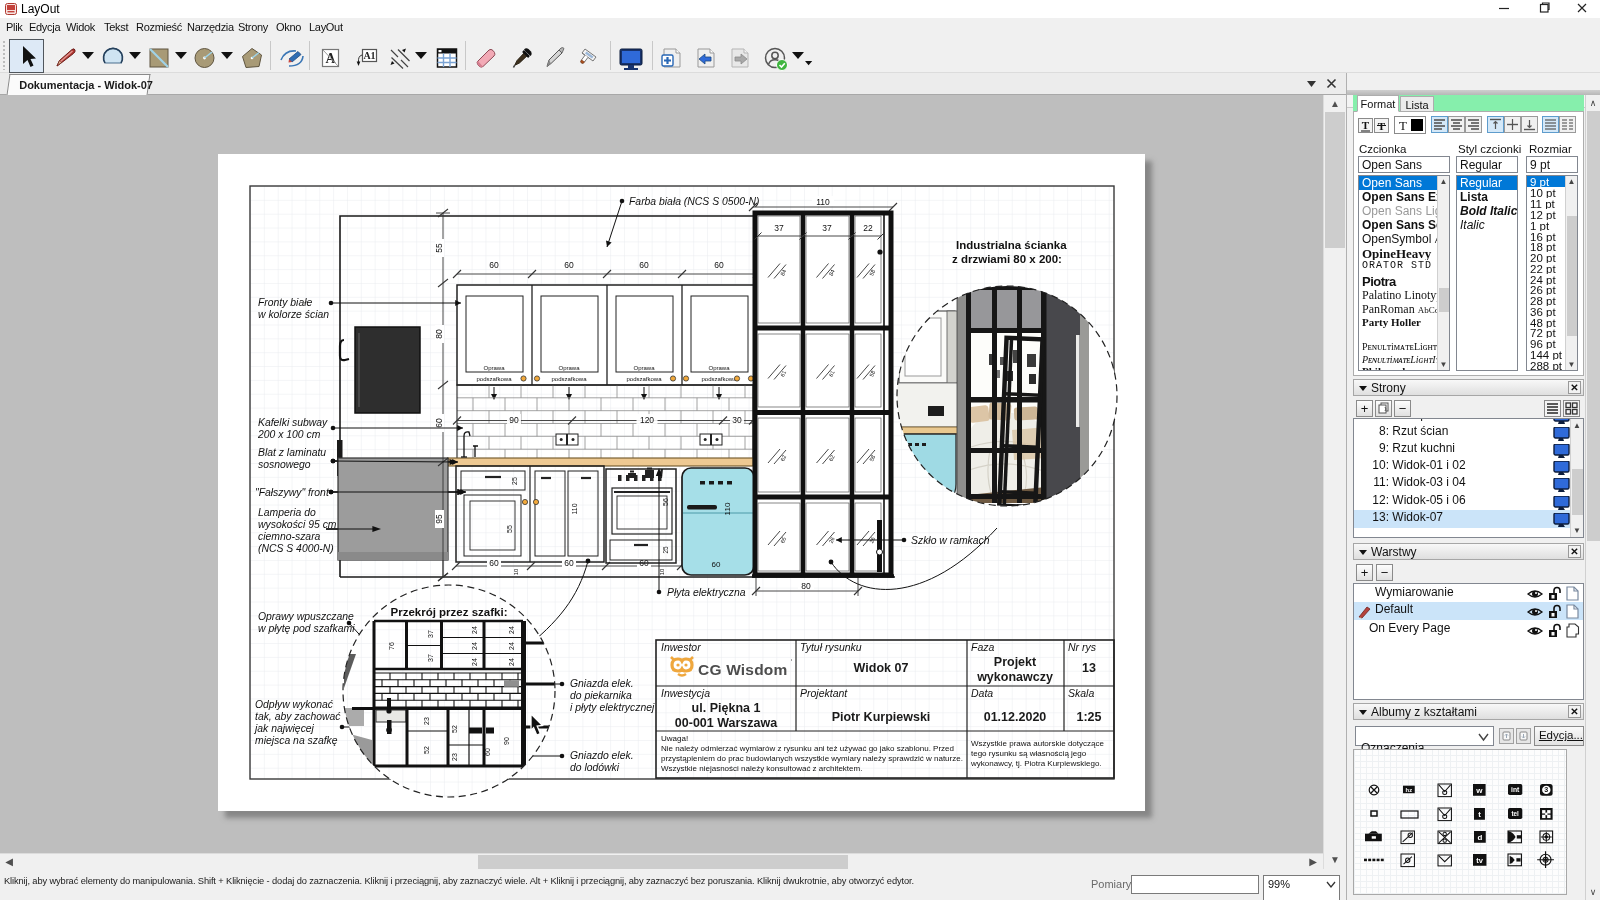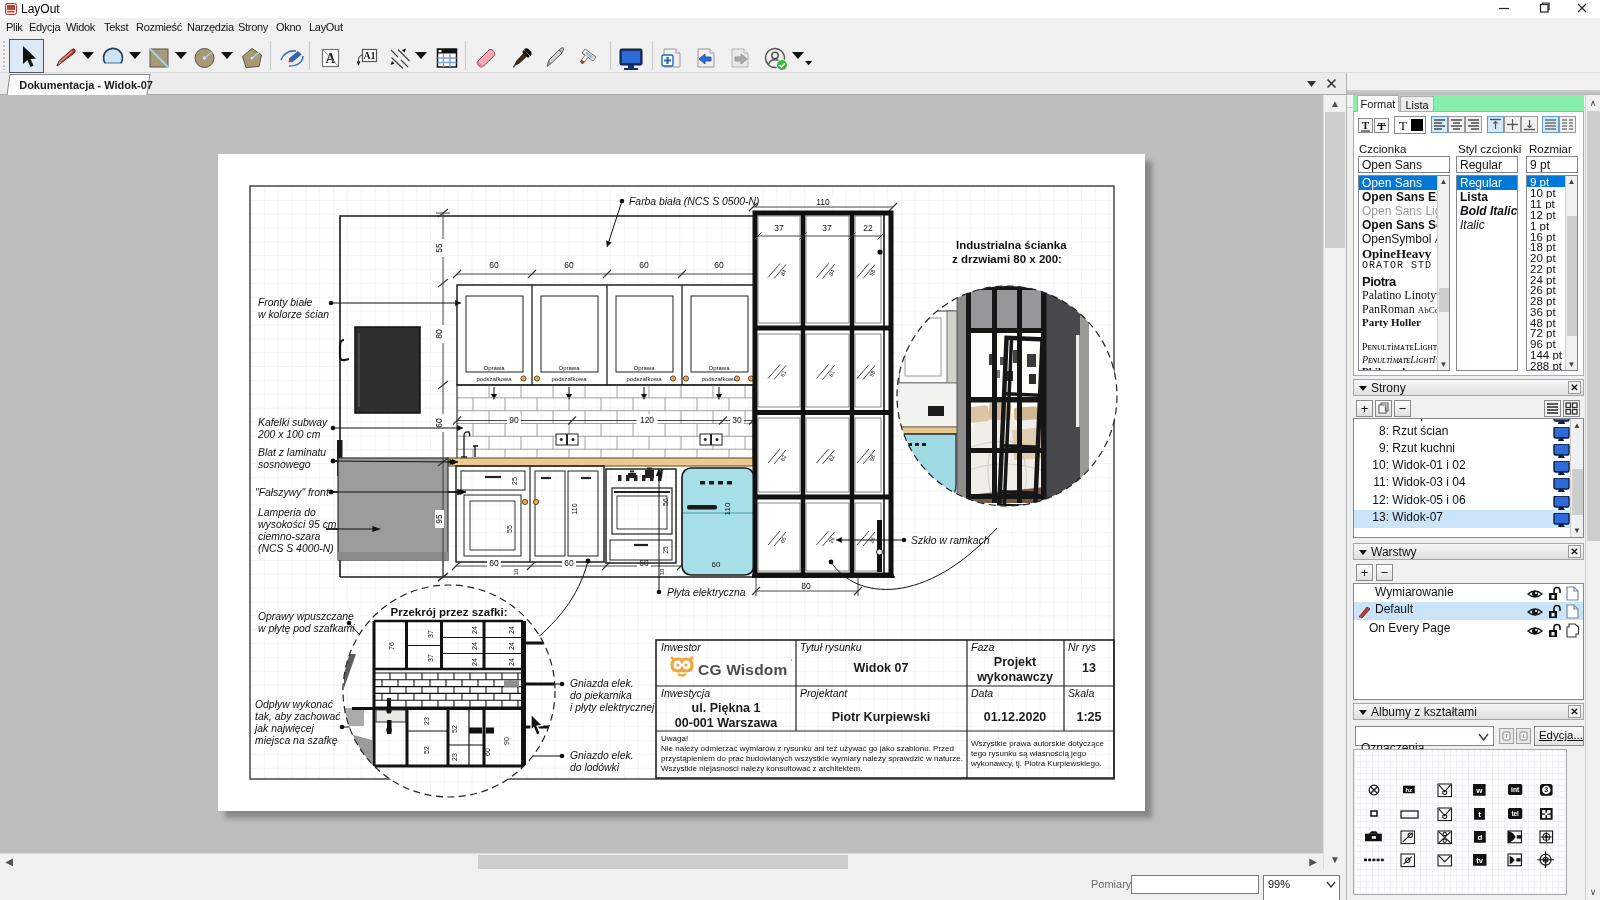--- a/index.html
+++ b/index.html
@@ -926,20 +926,21 @@
   <div class="arr" style="left:3px;top:757px;width:16px;">▼</div>
 </div>
 
 <div class="abs sb" id="hscroll">
   <div class="arr" style="left:2px;top:0;width:14px;">◀</div>
   <div class="sbthumb" style="left:478px;top:1px;width:370px;height:14px;"></div>
   <div class="arr" style="left:1306px;top:0;width:14px;">▶</div>
 </div>
 
 <div class="abs" id="statusbar">
+  <span class="msg">Kliknij, aby wybrać elementy do manipulowania. Shift + Kliknięcie - dodaj do zaznaczenia. Kliknij i przeciągnij, aby zaznaczyć wiele. Alt + Kliknij i przeciągnij, aby zaznaczyć bez poruszania. Kliknij dwukrotnie, aby otworzyć edytor.</span>
   <span id="pomiary">Pomiary</span>
   <div id="measbox"></div>
   <div id="zoombox">
       <i>99%</i>
       <svg style="position:absolute;right:3px;top:5px" width="10" height="8">
         <path d="M1 1 L5 6 L9 1" fill="none" stroke="#333" stroke-width="1.3"></path>
       </svg>
     </div>
 </div>
 

